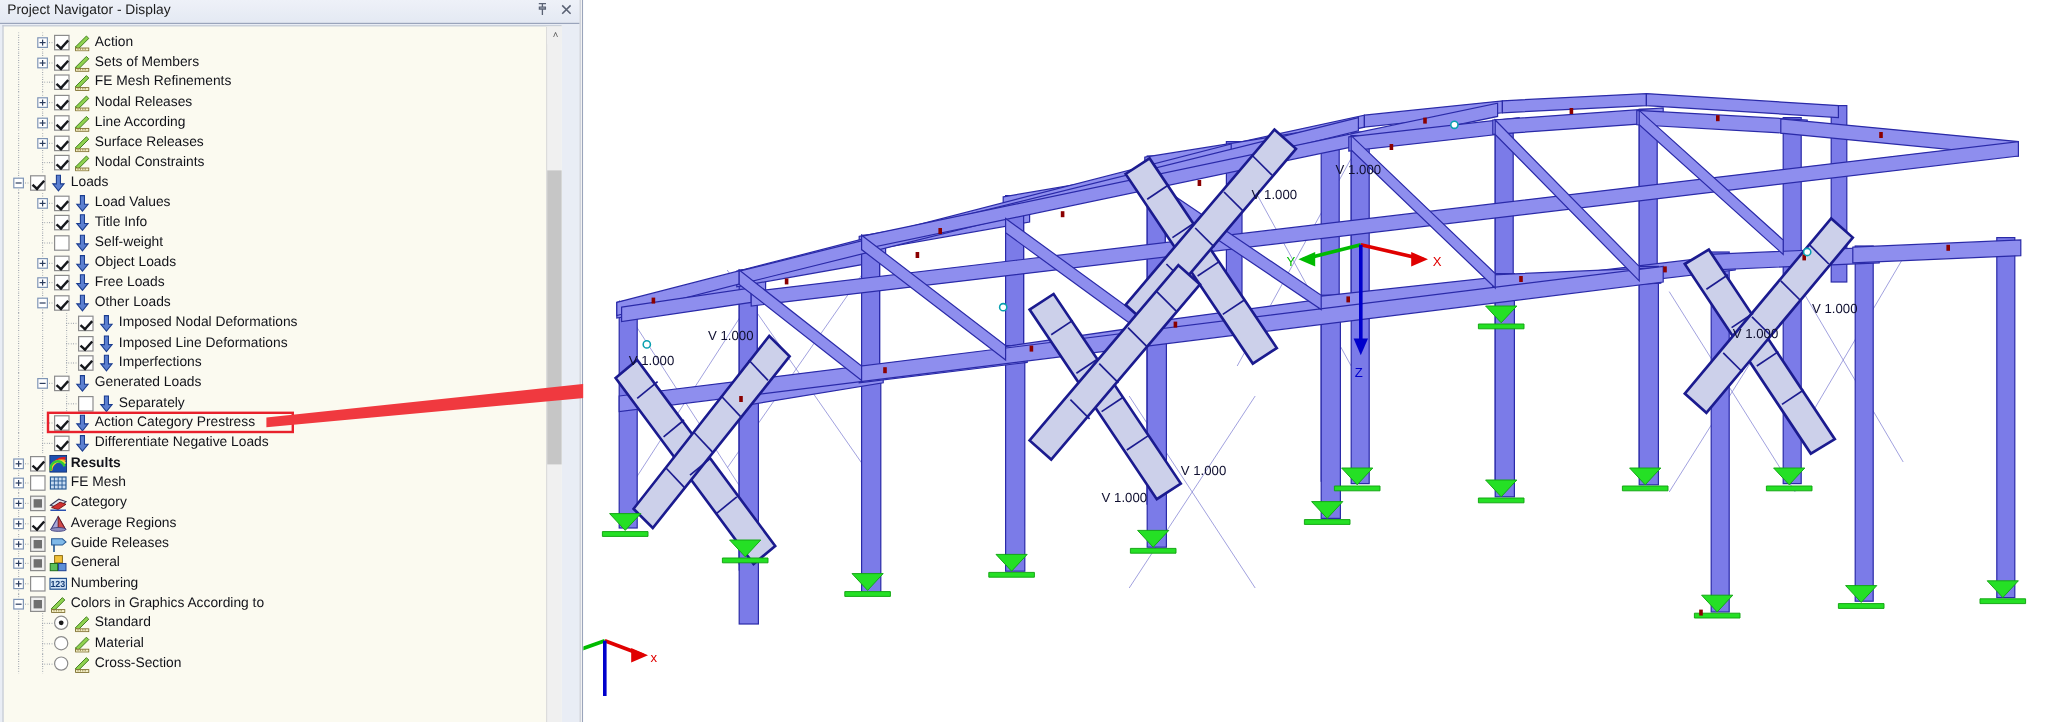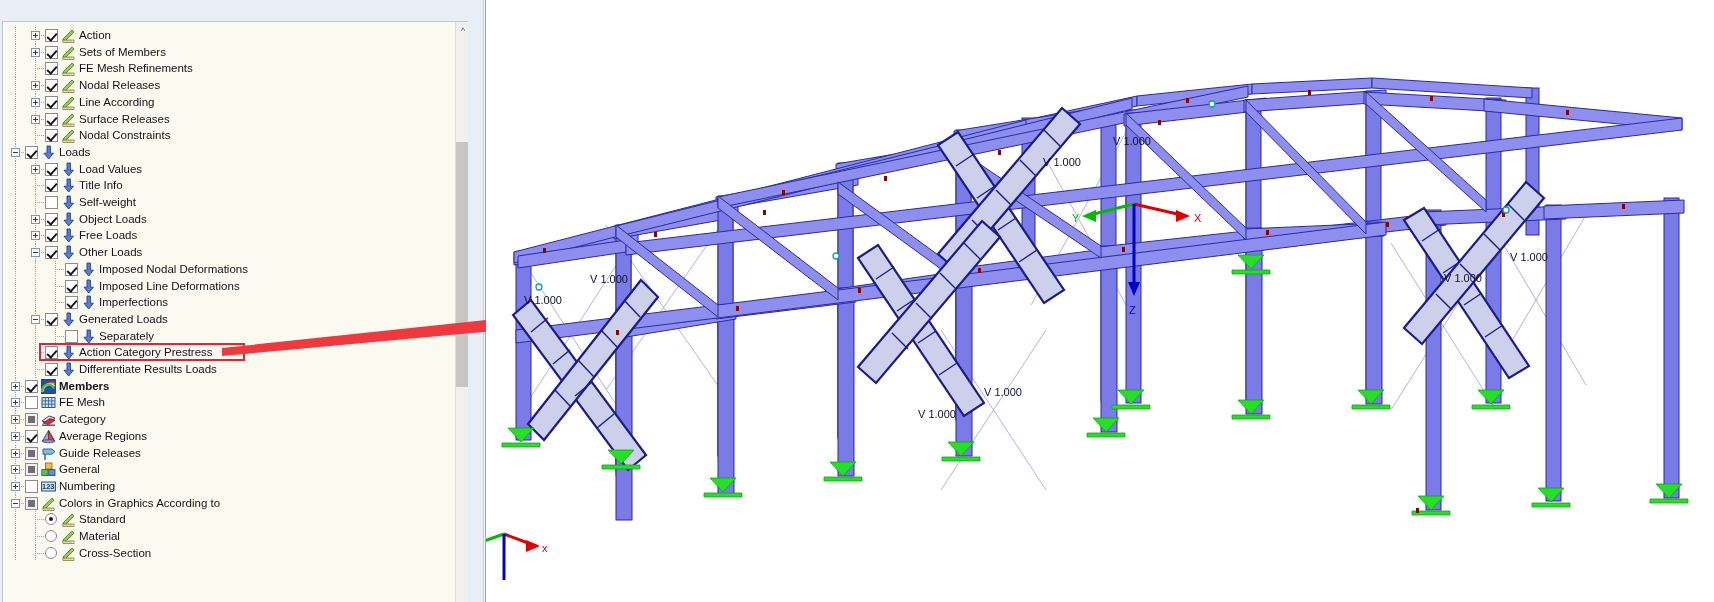--- a/index.html
+++ b/index.html
@@ -192,20 +192,33 @@
   }
   #model-svg { display: block; }
 </style>
 </head>
 <body>
 
 <div id="root">
 
   <div id="nav-panel">
 
+    <div id="nav-titlebar">
+      <div id="nav-title">Project Navigator - Display</div>
+      <div id="pin-btn" class="tb-btn">
+        <svg width="12" height="12" viewBox="0 0 12 12">
+          <path d="M3 1 h6 M6 1 v3 M3.5 4 h5 v1.5 h-5 z M6 5.5 v5" stroke="#5a6274" stroke-width="1.1" fill="none"></path>
+        </svg>
+      </div>
+      <div id="close-btn" class="tb-btn">
+        <svg width="12" height="12" viewBox="0 0 12 12">
+          <path d="M2.5 2.5 L9.5 9.5 M9.5 2.5 L2.5 9.5" stroke="#5a6274" stroke-width="1.3" fill="none"></path>
+        </svg>
+      </div>
+    </div>
 
     <div id="tree-client">
       <div id="tree-rows">
           <div class="row" style="top: 5px;">
             <div class="vdot" style="left: 12px;"></div>
             <div class="vdot" style="left: 32px;"></div>
             <div class="hdot" style="left: 32px; top: 8px; width: 12px;"></div>
             <div class="exp plus" style="left: 28px;"></div>
             <div class="cb checked" style="left: 42px;"></div>
             <div class="ico" style="left: 58px;">
@@ -480,37 +493,37 @@
           <div class="row" style="top: 339px;">
             <div class="vdot" style="left: 12px;"></div>
             <div class="vdot" style="left: 32px;"></div>
             <div class="hdot" style="left: 32px; top: 8px; width: 12px;"></div>
             <div class="cb checked" style="left: 42px;"></div>
             <div class="ico" style="left: 58px;">
               <svg width="15" height="15" viewBox="0 0 15 15">
                 <path d="M6 1 h3.4 v7.2 h3 L7.7 14 L3 8.2 h3 Z" fill="#5b7fd0" stroke="#1b3d8f" stroke-width="0.9"></path>
               </svg>
             </div>
-            <span class="label" style="left: 76px;">Differentiate Results Loads</span>
+            <span class="label" style="left: 76px;">Differentiate Negative Loads</span>
           </div>
           <div class="row bold" style="top: 355.7px;">
             <div class="vdot" style="left: 12px;"></div>
             <div class="hdot" style="left: 12px; top: 8px; width: 12px;"></div>
             <div class="exp plus" style="left: 8px;"></div>
             <div class="cb checked" style="left: 22px;"></div>
             <div class="ico" style="left: 38px;">
               <svg width="15" height="15" viewBox="0 0 15 15">
                 <rect x="0.5" y="0.5" width="14" height="14" fill="#1c4fb0" stroke="#10306e" stroke-width="0.8"></rect>
                 <path d="M1.5 13 A 11 11 0 0 1 13.5 3" stroke="#e02020" stroke-width="2.2" fill="none"></path>
                 <path d="M1.5 13 A 9 9 0 0 1 13.5 5.2" stroke="#f5a623" stroke-width="2" fill="none"></path>
                 <path d="M1.5 13 A 7 7 0 0 1 13.5 7.4" stroke="#f2e33a" stroke-width="2" fill="none"></path>
                 <path d="M1.5 13 A 5 5 0 0 1 12.8 9.6" stroke="#33cc33" stroke-width="2" fill="none"></path>
               </svg>
             </div>
-            <span class="label" style="left: 56px;">Members</span>
+            <span class="label" style="left: 56px;">Results</span>
           </div>
           <div class="row" style="top: 372.4px;">
             <div class="vdot" style="left: 12px;"></div>
             <div class="hdot" style="left: 12px; top: 8px; width: 12px;"></div>
             <div class="exp plus" style="left: 8px;"></div>
             <div class="cb" style="left: 22px;"></div>
             <div class="ico" style="left: 38px;">
               <svg width="15" height="15" viewBox="0 0 15 15">
                 <rect x="1" y="2.5" width="13" height="10" fill="#c9ddf2" stroke="#2a5c96" stroke-width="1"></rect>
                 <path d="M4.3 2.5 v10 M7.5 2.5 v10 M10.7 2.5 v10 M1 5.8 h13 M1 9.2 h13" stroke="#2a5c96" stroke-width="0.8"></path>

